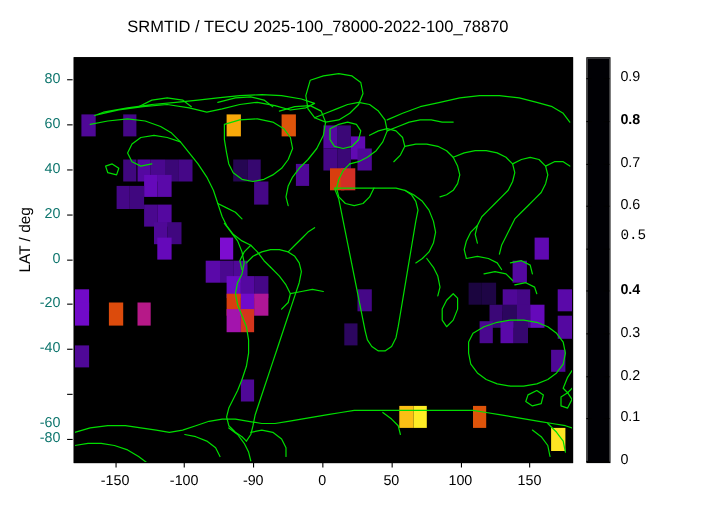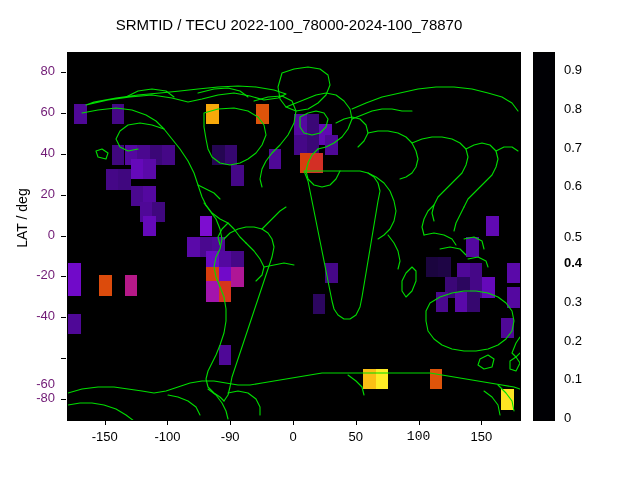--- a/index.html
+++ b/index.html
@@ -29,21 +29,21 @@
 
   
   .tick{position:absolute;background:#000;}
   .xtick{width:1px;height:5px;}
   .ytick{width:5px;height:1px;}
   .xticklabel{
     position:absolute;font-size:13px;color:#000;
     text-align:center;width:60px;white-space:nowrap;
   }
   .yticklabel{
-    position:absolute;font-size:13px;color:#701a75;
+    position:absolute;font-size:13px;color:#0f766e;
     text-align:right;width:40px;white-space:nowrap;
   }
   #xlabel{
     position:absolute;left:67px;top:455px;width:452px;
     text-align:center;font-size:14px;color:#000;
   }
   #ylabel{
     position:absolute;left:-38px;top:210px;width:120px;
     text-align:center;font-size:14px;color:#000;
     transform:rotate(-90deg);transform-origin:center center;
@@ -59,21 +59,21 @@
   .cbticklabel{
     position:absolute;font-size:13px;color:#000;
     text-align:left;white-space:nowrap;
   }
 </style>
 </head>
 <body>
 
 <div id="figure">
 
-  <div id="title">SRMTID / TECU 2022-100_78000-2024-100_78870</div>
+  <div id="title">SRMTID / TECU 2025-100_78000-2022-100_78870</div>
 
   <div id="plot-frame">
     <div id="map-canvas">
       <div id="cell-layer">
           <div class="cell" style="left: 6.28px; top: 50.97px; width: 12.56px; height: 20.39px; background: rgb(79, 8, 151);"></div>
           <div class="cell" style="left: 43.94px; top: 50.97px; width: 12.56px; height: 20.39px; background: rgb(69, 7, 135);"></div>
           <div class="cell" style="left: 138.11px; top: 50.97px; width: 12.56px; height: 20.39px; background: rgb(248, 169, 10);"></div>
           <div class="cell" style="left: 188.33px; top: 50.97px; width: 12.56px; height: 20.39px; background: rgb(222, 84, 10);"></div>
           <div class="cell" style="left: 226px; top: 61.17px; width: 12.56px; height: 20.39px; background: rgb(84, 8, 160);"></div>
           <div class="cell" style="left: 238.56px; top: 61.17px; width: 12.56px; height: 20.39px; background: rgb(59, 7, 119);"></div>
@@ -252,21 +252,21 @@
       <div class="xticklabel" style="left: 74.6667px; top: 429px;">-150</div>
       <div class="tick xtick" style="left: 167.444px; top: 420px;"></div>
       <div class="xticklabel" style="left: 137.444px; top: 429px;">-100</div>
       <div class="tick xtick" style="left: 230.222px; top: 420px;"></div>
       <div class="xticklabel" style="left: 200.222px; top: 429px;">-90</div>
       <div class="tick xtick" style="left: 293px; top: 420px;"></div>
       <div class="xticklabel" style="left: 263px; top: 429px;">0</div>
       <div class="tick xtick" style="left: 355.778px; top: 420px;"></div>
       <div class="xticklabel" style="left: 325.778px; top: 429px;">50</div>
       <div class="tick xtick" style="left: 418.556px; top: 420px;"></div>
-      <div class="xticklabel" style="left: 388.556px; top: 429px; font-family: Liberation Mono, monospace;">100</div>
+      <div class="xticklabel" style="left: 388.556px; top: 429px;">100</div>
       <div class="tick xtick" style="left: 481.333px; top: 420px;"></div>
       <div class="xticklabel" style="left: 451.333px; top: 429px;">150</div>
       <div class="tick ytick" style="left: 61px; top: 72.3889px;"></div>
       <div class="yticklabel" style="left: 15px; top: 63.3889px;">80</div>
       <div class="tick ytick" style="left: 61px; top: 113.167px;"></div>
       <div class="yticklabel" style="left: 15px; top: 104.167px;">60</div>
       <div class="tick ytick" style="left: 61px; top: 153.944px;"></div>
       <div class="yticklabel" style="left: 15px; top: 144.944px;">40</div>
       <div class="tick ytick" style="left: 61px; top: 194.722px;"></div>
       <div class="yticklabel" style="left: 15px; top: 185.722px;">20</div>
@@ -286,30 +286,30 @@
 
   <div id="cbar-frame">
     <div id="cbar-gradient" style="background: linear-gradient(rgb(0, 0, 4) 100%, rgb(9, 3, 27) 95.8%, rgb(19, 5, 50) 91.7%, rgb(33, 6, 75) 87.5%, rgb(48, 6, 101) 83.3%, rgb(68, 7, 133) 79.2%, rgb(89, 9, 167) 75%, rgb(111, 10, 201) 70.8%, rgb(136, 14, 213) 66.7%, rgb(160, 19, 177) 62.5%, rgb(181, 24, 139) 58.3%, rgb(195, 30, 111) 54.2%, rgb(205, 40, 63) 50%, rgb(212, 51, 31) 45.8%, rgb(216, 63, 14) 41.7%, rgb(222, 81, 11) 37.5%, rgb(227, 99, 8) 33.3%, rgb(233, 117, 7) 29.2%, rgb(239, 135, 7) 25%, rgb(244, 155, 9) 20.8%, rgb(249, 175, 13) 16.7%, rgb(251, 197, 24) 12.5%, rgb(253, 216, 32) 8.3%, rgb(254, 232, 36) 4.2%, rgb(255, 248, 40) 0%);"></div>
   </div>
   <div id="cbar-ticks">
       <div class="cbtick" style="left: 533px; top: 71.3158px;"></div>
       <div class="cbtick" style="left: 549px; top: 71.3158px;"></div>
       <div class="cbticklabel" style="left: 564px; top: 62.3158px;">0.9</div>
       <div class="cbtick" style="left: 533px; top: 109.947px;"></div>
       <div class="cbtick" style="left: 549px; top: 109.947px;"></div>
-      <div class="cbticklabel" style="left: 564px; top: 100.947px;">0.8</div>
+      <div class="cbticklabel" style="left: 564px; top: 100.947px; font-weight: bold;">0.8</div>
       <div class="cbtick" style="left: 533px; top: 148.579px;"></div>
       <div class="cbtick" style="left: 549px; top: 148.579px;"></div>
       <div class="cbticklabel" style="left: 564px; top: 139.579px;">0.7</div>
       <div class="cbtick" style="left: 533px; top: 187.211px;"></div>
       <div class="cbtick" style="left: 549px; top: 187.211px;"></div>
       <div class="cbticklabel" style="left: 564px; top: 178.211px;">0.6</div>
       <div class="cbtick" style="left: 533px; top: 225.842px;"></div>
       <div class="cbtick" style="left: 549px; top: 225.842px;"></div>
-      <div class="cbticklabel" style="left: 564px; top: 229px;">0.5</div>
+      <div class="cbticklabel" style="left: 564px; top: 206px; font-family: Liberation Mono, monospace;">0.5</div>
       <div class="cbtick" style="left: 533px; top: 264.474px;"></div>
       <div class="cbtick" style="left: 549px; top: 264.474px;"></div>
       <div class="cbticklabel" style="left: 564px; top: 255.474px; font-weight: bold;">0.4</div>
       <div class="cbtick" style="left: 533px; top: 303.105px;"></div>
       <div class="cbtick" style="left: 549px; top: 303.105px;"></div>
       <div class="cbticklabel" style="left: 564px; top: 294.105px;">0.3</div>
       <div class="cbtick" style="left: 533px; top: 341.737px;"></div>
       <div class="cbtick" style="left: 549px; top: 341.737px;"></div>
       <div class="cbticklabel" style="left: 564px; top: 332.737px;">0.2</div>
       <div class="cbtick" style="left: 533px; top: 380.368px;"></div>

